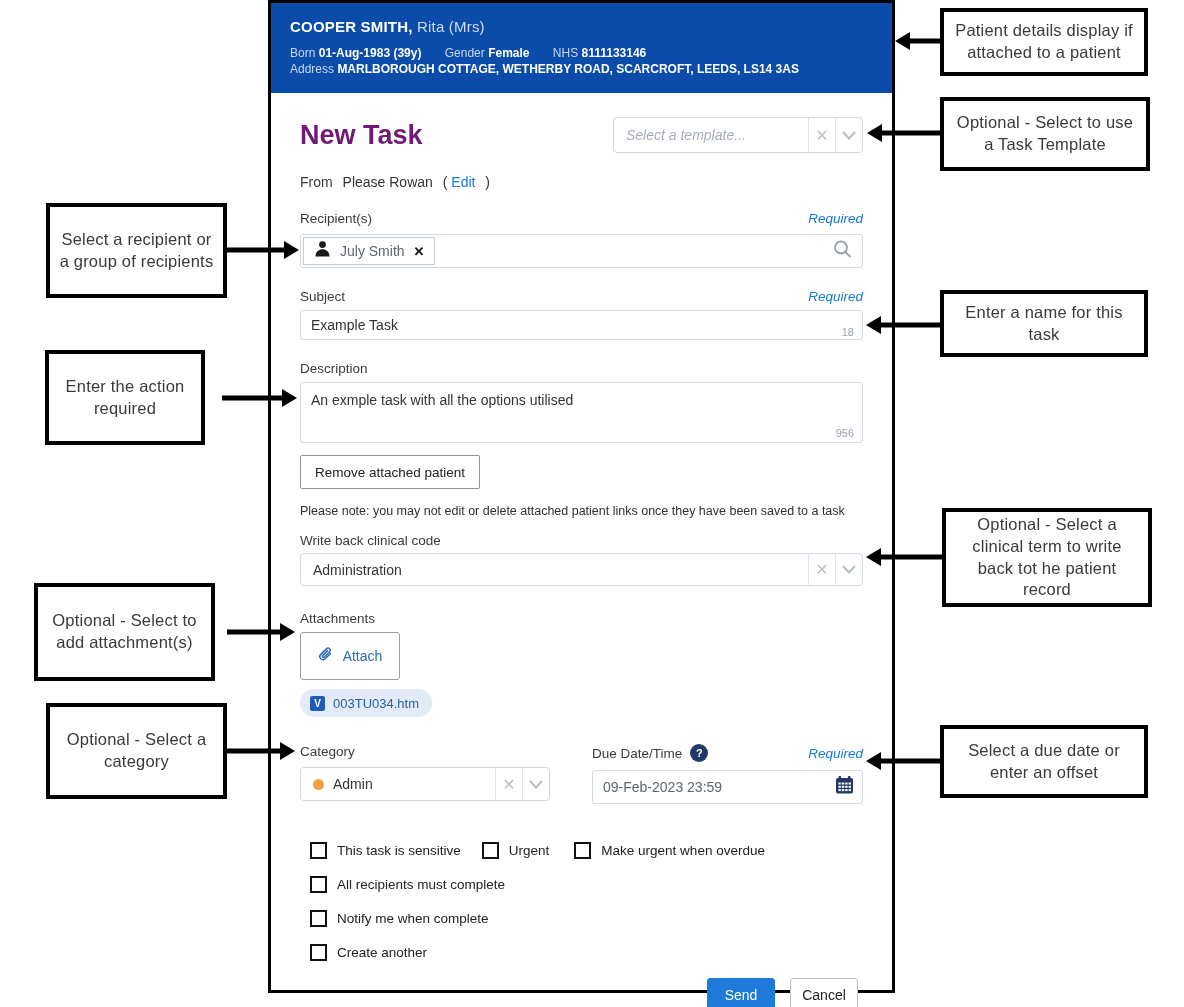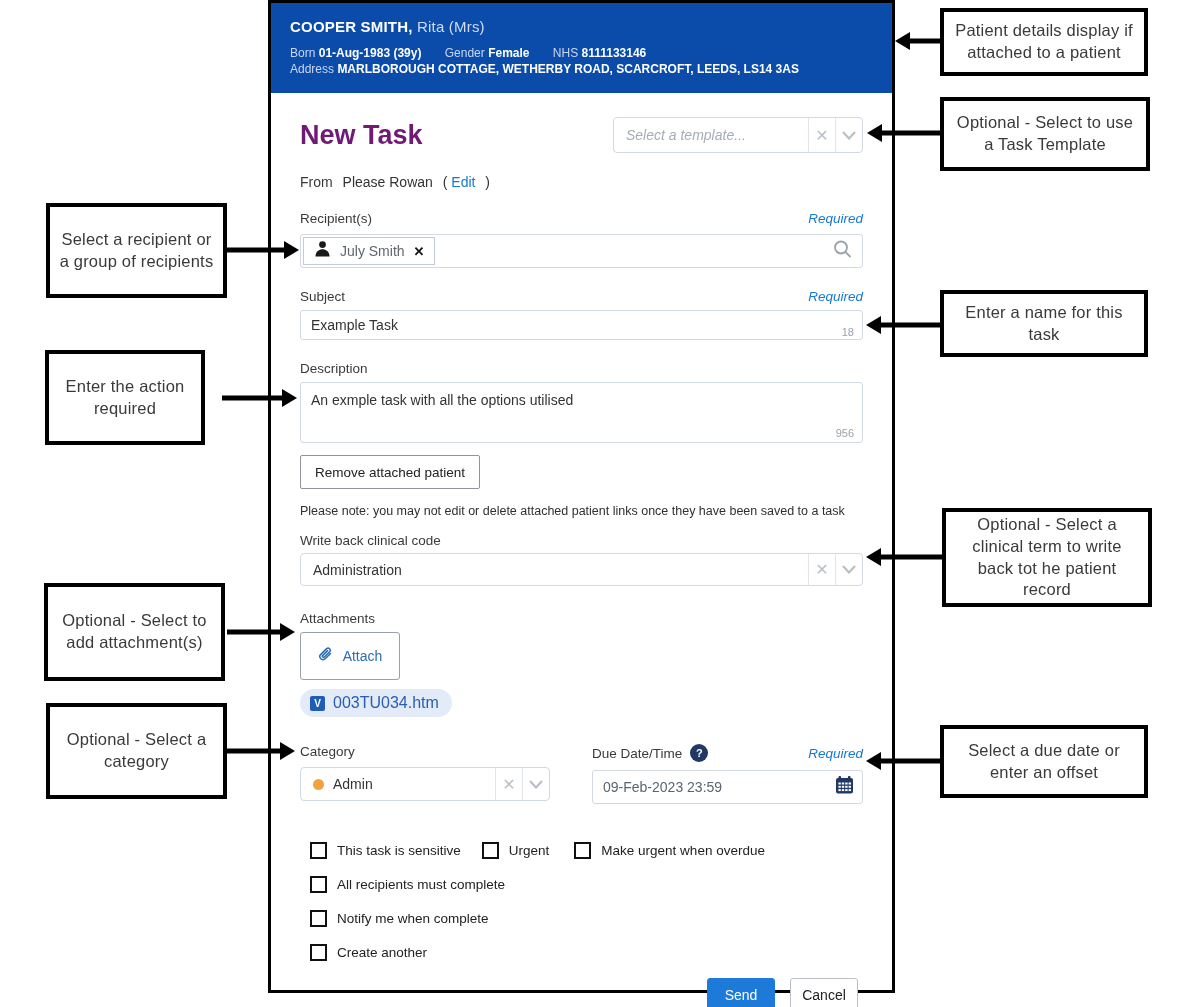--- a/index.html
+++ b/index.html
@@ -75,21 +75,21 @@
   .attach-label { margin-top:25px; }
   .attach-btn { margin-top:6px; height:48px; width:100px; border:1px solid #9aa0a8;
     border-radius:3px; display:flex; align-items:center; justify-content:center; gap:9px;
     background:#fff; cursor:pointer; }
   .attach-btn .attach-txt { color:#2a6db5; font-size:14px; }
 
   .att-pill { margin-top:9px; display:inline-flex; align-items:center; gap:8px; height:28px;
     background:#e4ebf8; border-radius:14px; padding:0 13px 0 10px; cursor:pointer; }
   .att-file-ico { width:15px; height:15px; background:#1f5cb5; border-radius:2px; color:#fff;
     font-size:10px; font-weight:700; display:flex; align-items:center; justify-content:center; }
-  .att-name { font-size:16px; color:#2a5db0; }
+  .att-name { font-size:13px; color:#2a5db0; }
 
   .cat-due-row { display:flex; margin-top:27px; }
   .cat-col { width:250px; margin-right:42px; }
   .due-col { width:271px; }
   .due-label-row { display:flex; justify-content:space-between; align-items:center; }
   .due-label-left { display:flex; align-items:center; gap:8px; }
   .help-badge { width:18px; height:18px; border-radius:50%; background:#1f3864; color:#fff;
     font-size:11px; font-weight:700; display:flex; align-items:center; justify-content:center;
     cursor:pointer; }
   .cat-combo { margin-top:8px; height:34px; }
@@ -351,21 +351,21 @@
 
     </div>
   </div>
 
   <div class="callout" style="left:940px; top:8px; width:208px; height:68px;">Patient details display if attached to a patient</div>
   <div class="callout" style="left:940px; top:97px; width:210px; height:74px;">Optional - Select to use a Task Template</div>
   <div class="callout" style="left:46px; top:203px; width:181px; height:95px;">Select a recipient or a group of recipients</div>
   <div class="callout" style="left:940px; top:290px; width:208px; height:67px;">Enter a name for this task</div>
   <div class="callout" style="left:45px; top:350px; width:160px; height:95px;">Enter the action required</div>
   <div class="callout" style="left:942px; top:508px; width:210px; height:99px;">Optional - Select a clinical term to write back tot he patient record</div>
-  <div class="callout" style="left:44px; top:583px; width:181px; height:98px;">Optional - Select to add attachment(s)</div>
+  <div class="callout" style="left:34px; top:583px; width:181px; height:98px;">Optional - Select to add attachment(s)</div>
   <div class="callout" style="left:46px; top:703px; width:181px; height:96px;">Optional - Select a category</div>
   <div class="callout" style="left:940px; top:725px; width:208px; height:73px;">Select a due date or enter an offset</div>
 
   <div class="arrow arrow-left" style="left:895px; top:32px; width:45px;">
     <div class="shaft"></div>
       <div class="head"></div>
   </div>
   <div class="arrow arrow-left" style="left:867px; top:124px; width:74px;">
     <div class="shaft"></div>
       <div class="head"></div>

